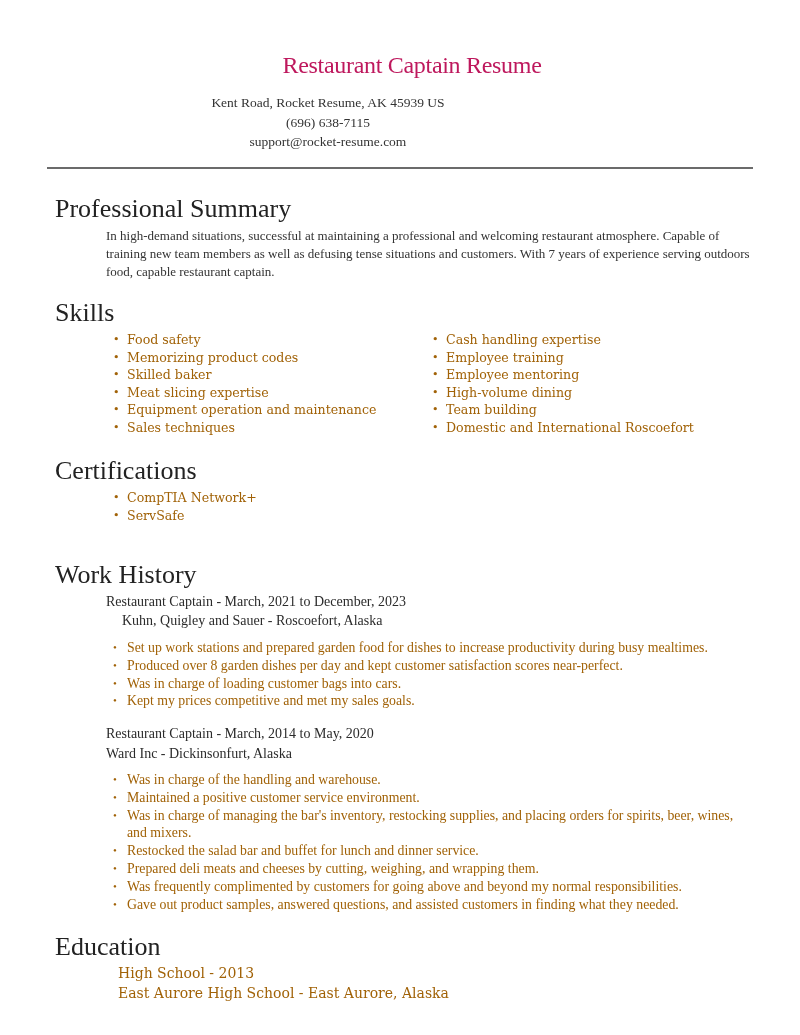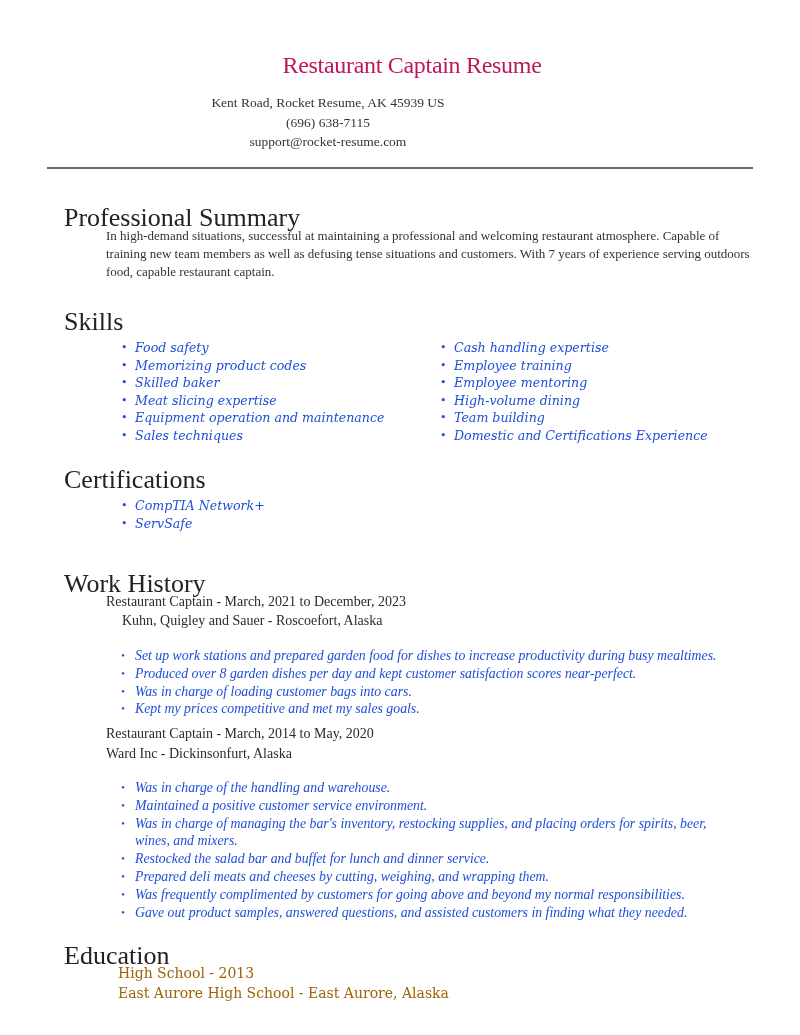--- a/index.html
+++ b/index.html
@@ -8,26 +8,26 @@
   .page { position: absolute; left: 0; top: 0; width: 800px; }
   .title { position: absolute; left: 0; width: 800px; top: 40px; text-align: center;
            font-size: 24px; color: #be185d; letter-spacing: -0.3px; margin: 12px; font-weight: normal;
            font-family: "Liberation Serif", "DejaVu Serif", serif; }
   .contact { position: absolute; left: 0; width: 656px; top: 93px; text-align: center;
              font-size: 13.5px; line-height: 19.5px; color: #333;
              font-family: "Liberation Serif", "DejaVu Serif", serif; }
   .contact div { height: 19.5px; }
   .rule { position: absolute; left: 47px; top: 167px; width: 706px; height: 0;
           border-top: 2px solid #6b6b6b; }
-  .h2 { position: absolute; left: 47px; margin: 17px; font-weight: normal; font-size: 26px;
+  .h2 { position: absolute; left: 47px; margin: 8px; font-weight: normal; font-size: 26px;
         color: #222; font-family: "Liberation Serif", "DejaVu Serif", serif; }
   .para { position: absolute; left: 106px; width: 650px; font-size: 13px; line-height: 18px;
           color: #333; font-family: "Liberation Serif", "DejaVu Serif", serif; margin: 0; }
-  ul.list { position: absolute; margin: 8px; padding: 0; list-style: none;
-            font-size: 12.6px; line-height: 17.6px; color: #1d4ed8; font-style: italic; }
+  ul.list { position: absolute; margin: 0; padding: 0; list-style: none;
+            font-size: 12.6px; line-height: 17.6px; color: #a16207; }
   ul.list li { position: relative; padding-left: 21px; }
   ul.list li::before { content: "•"; position: absolute; left: 7px; top: 0; font-size: 11px; }
   .serif2 { font-family: "Liberation Serif", "DejaVu Serif", serif; font-size: 13.8px !important; line-height: 17.8px !important; }
   .job-line { position: absolute; left: 106px; font-size: 14px; line-height: 19px; color: #2b2b2b;
               font-family: "Liberation Serif", "DejaVu Serif", serif; white-space: nowrap; }
   .edu-line { position: absolute; left: 118px; font-size: 14px; line-height: 19px; color: #a16207; white-space: nowrap; }
 </style>
 </head>
 <body>
 
@@ -54,21 +54,21 @@
     <li>Meat slicing expertise</li>
     <li>Equipment operation and maintenance</li>
     <li>Sales techniques</li>
   </ul>
   <ul class="list" style="left:425px; top:331px; width:330px;">
     <li>Cash handling expertise</li>
     <li>Employee training</li>
     <li>Employee mentoring</li>
     <li>High-volume dining</li>
     <li>Team building</li>
-    <li>Domestic and Certifications Experience</li>
+    <li>Domestic and International Roscoefort</li>
   </ul>
 
   <h2 class="h2" style="top:448px;">Certifications</h2>
   <ul class="list" style="left:106px; top:489px; width:600px;">
     <li>CompTIA Network+</li>
     <li>ServSafe</li>
   </ul>
 
   <h2 class="h2" style="top:552px;">Work History</h2>
 

